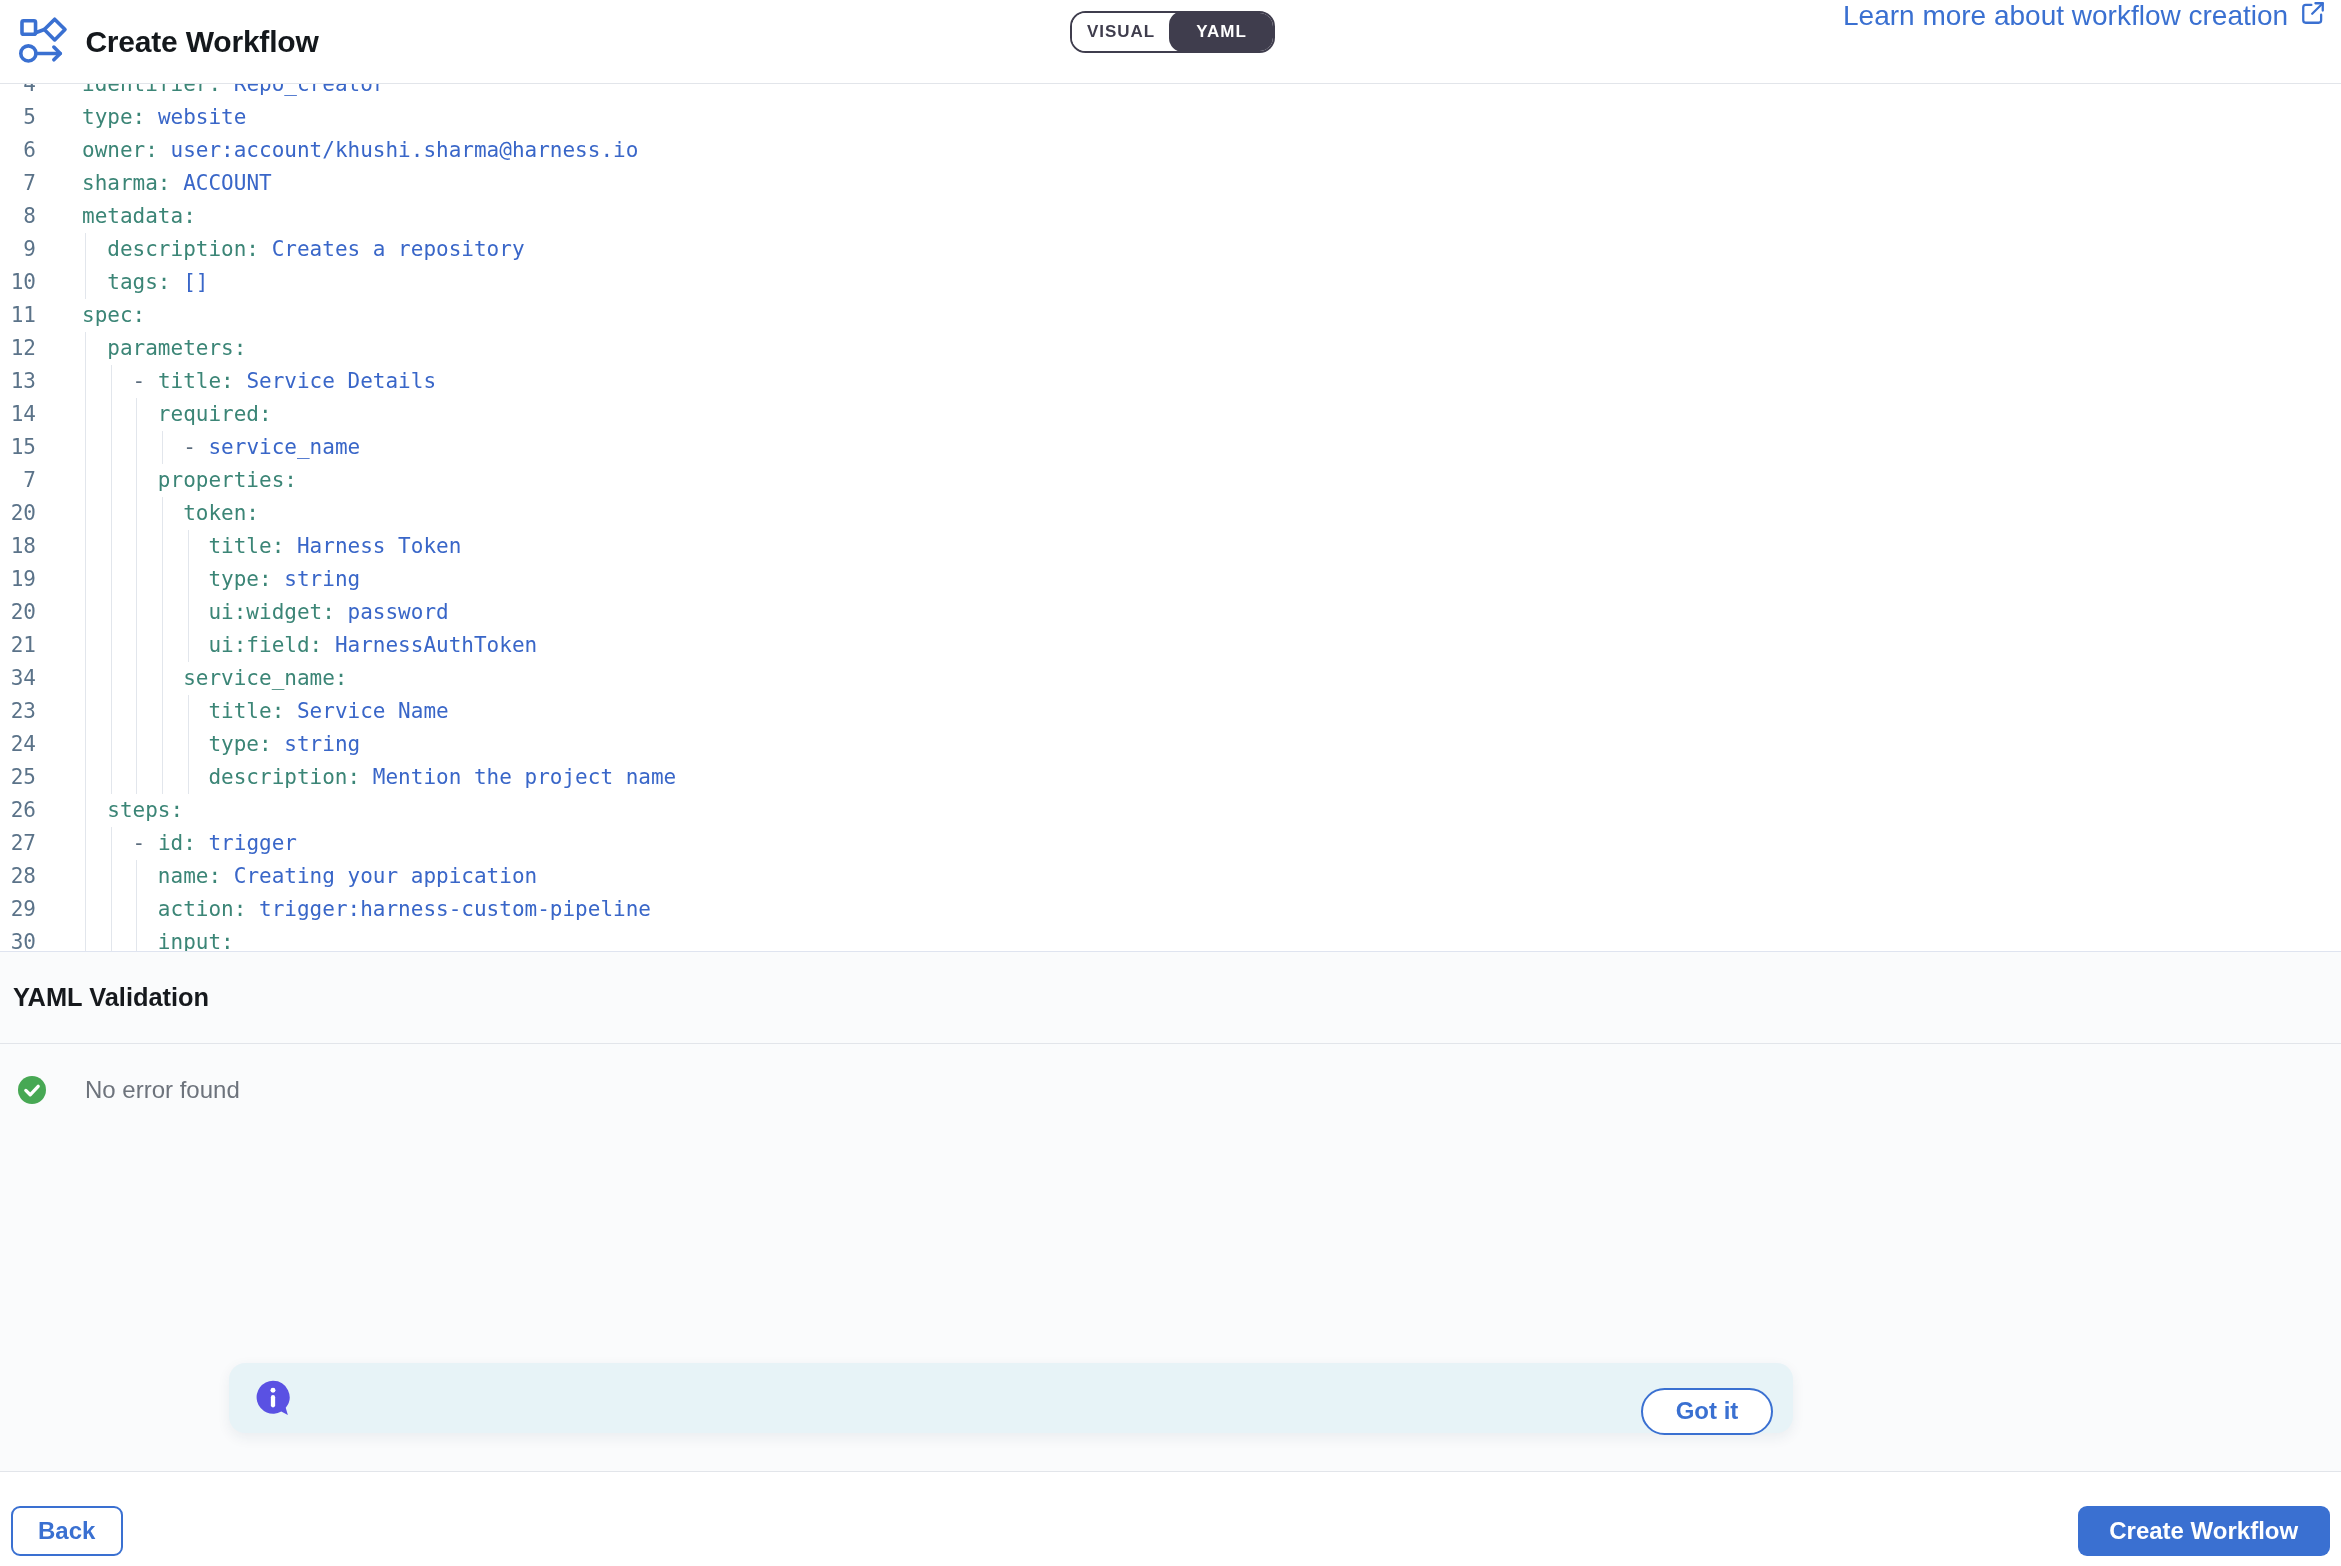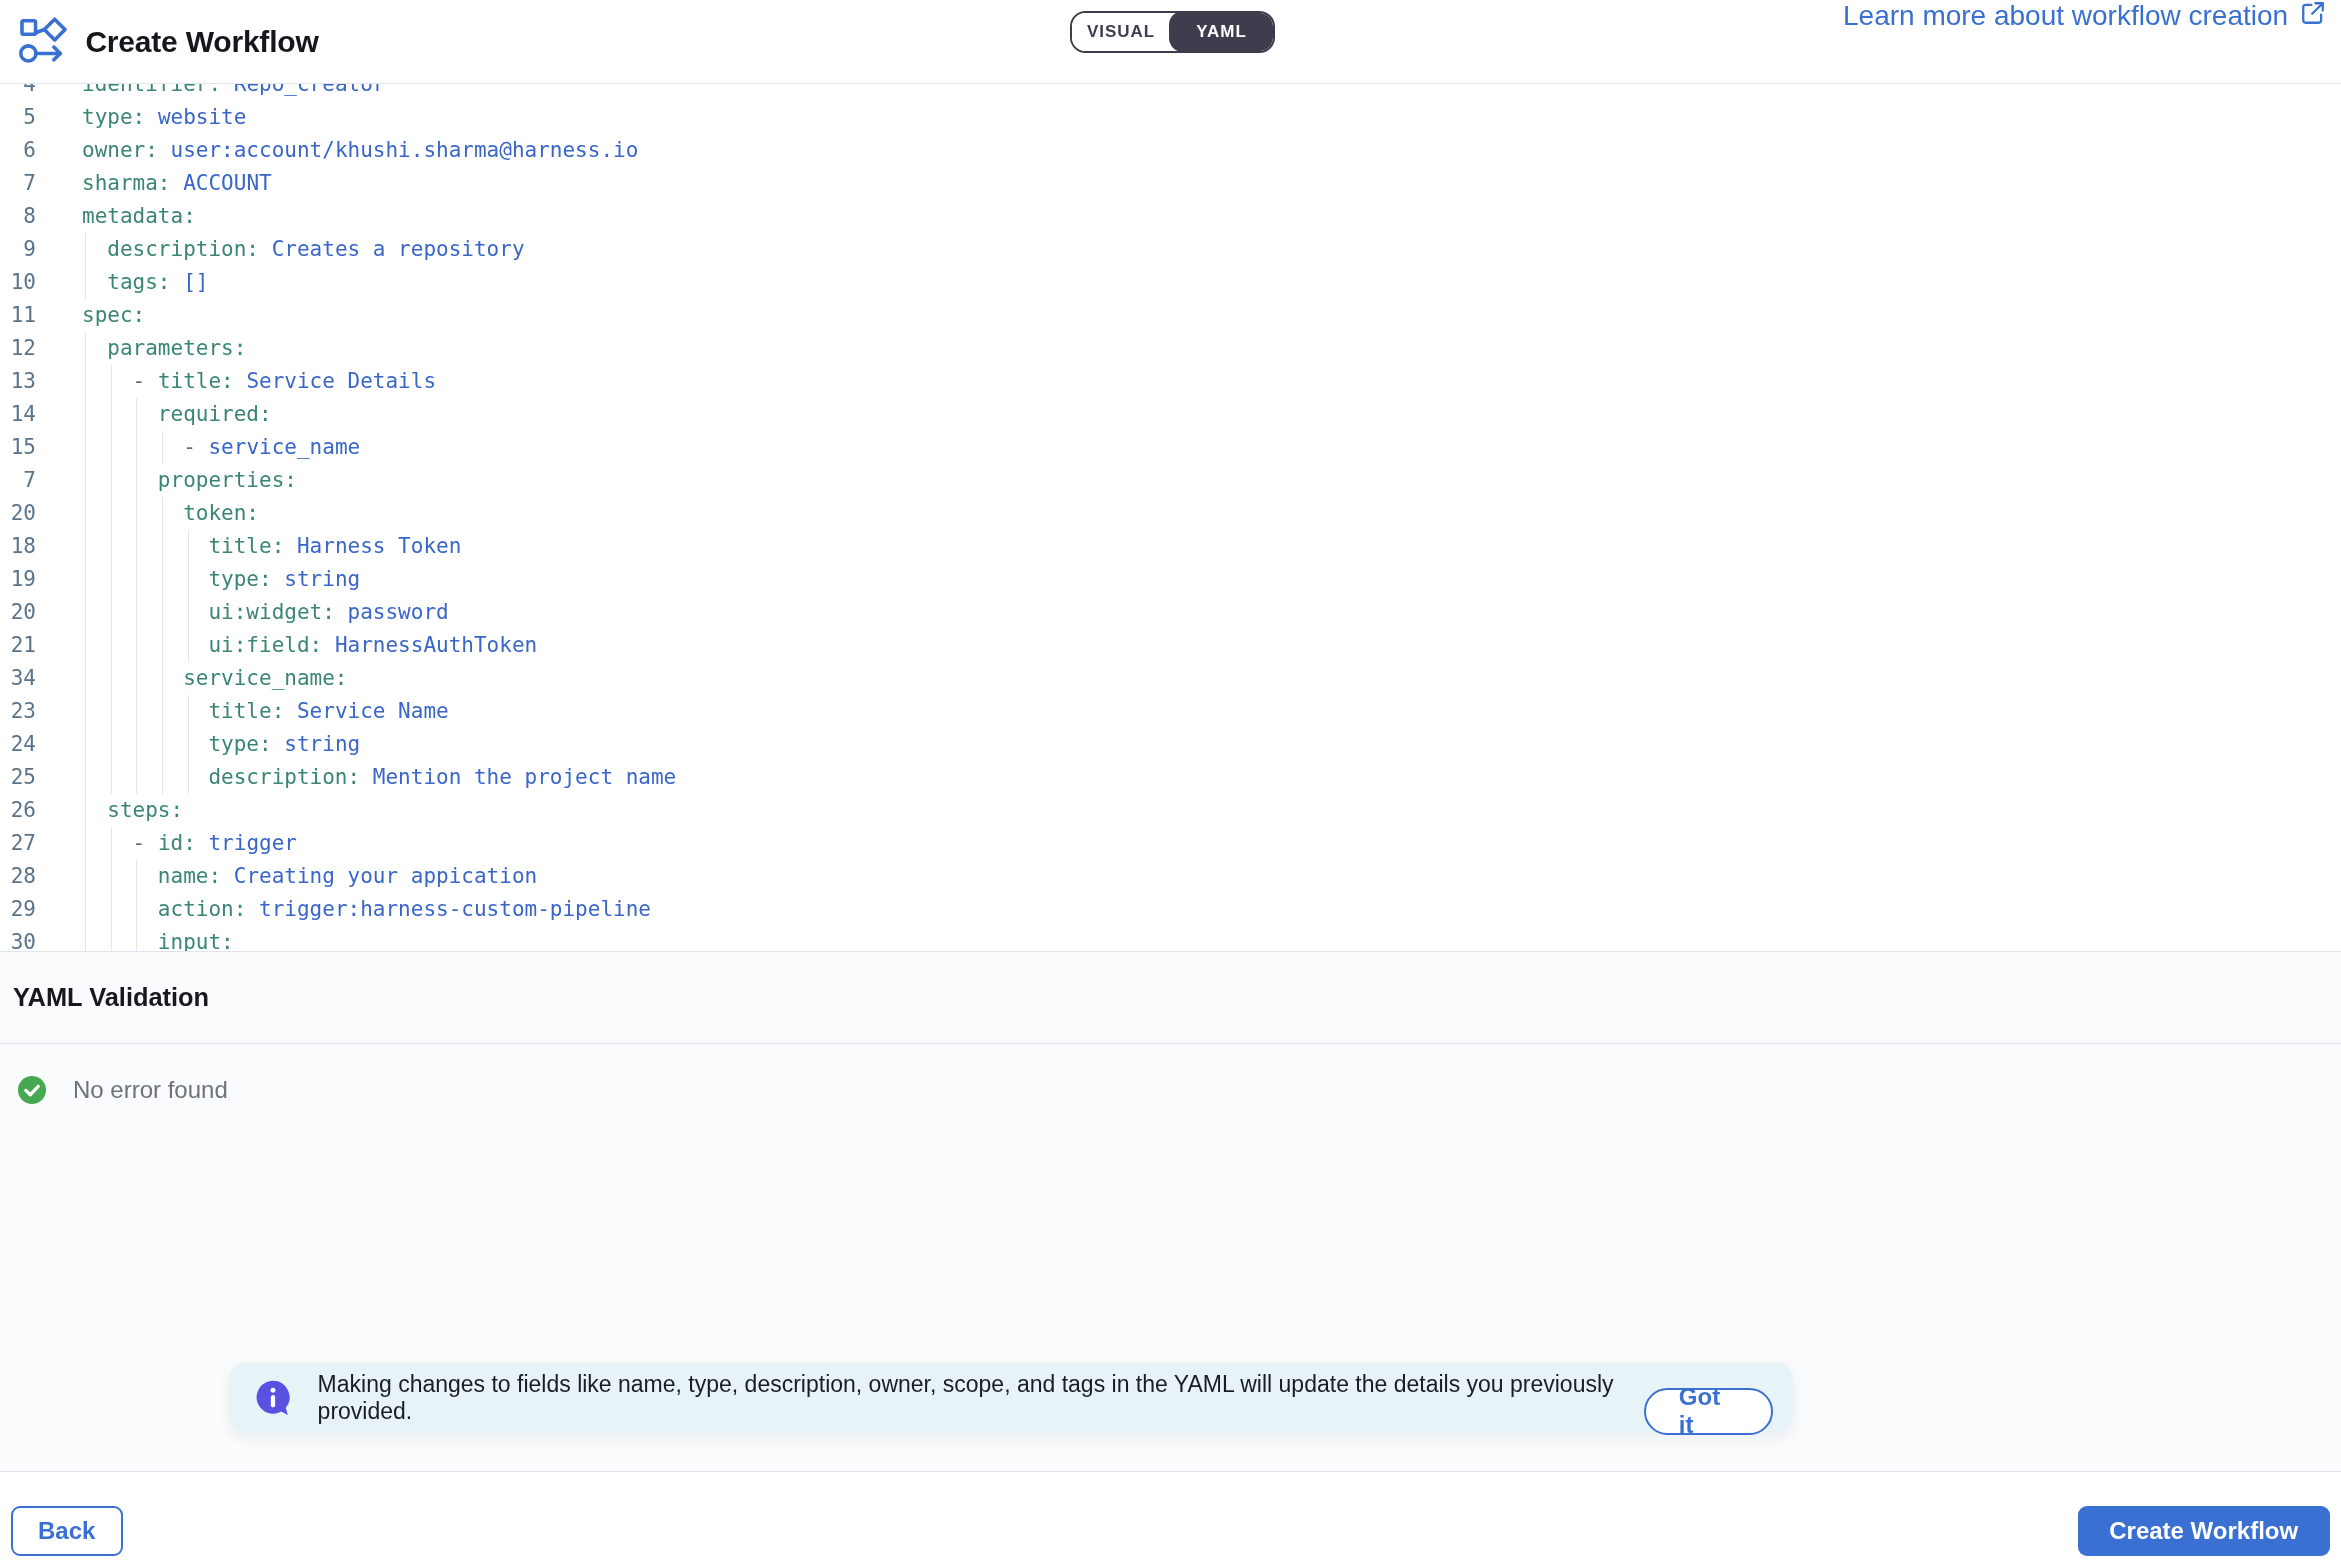--- a/index.html
+++ b/index.html
@@ -65,21 +65,21 @@
   .tok-d { color:var(--dash, #5a6b7c); }
 
   
   .vhead {
     position:absolute; top:952px; left:0; right:0; height:92px;
     background:#fafbfc; border-bottom:1.6px solid var(--border, #e2e5ea);
   }
   .vhead h2 { position:absolute; left:13px; top:31px; font-size:25.4px; font-weight:700; color:#16191d; }
   .vstatus {
     position:absolute; top:1073px; left:18px; height:33px;
-    display:flex; align-items:center; gap:27px;
+    display:flex; align-items:center; gap:39px;
   }
   .check-icon { width:28px; height:28px; display:block; }
   .vstatus span { font-size:24px; color:var(--text-gray, #6d737c); }
 
   
   .banner {
     position:absolute; left:229px; top:1363px; width:1564px; height:70px;
     background:var(--banner-bg, #e7f3f7); border-radius:16.4px;
     display:flex; align-items:center; padding:0 19.7px 0 24.6px;
     box-shadow:0 4.9px 13px rgba(30,50,80,0.07);
@@ -189,21 +189,20 @@
     </svg>
     <span>No error found</span>
   </div>
 
   <div class="banner">
     <svg class="bubble-icon" viewBox="0 0 46 46">
       <path d="M23 2 a20 20 0 1 0 10 37.4 l8 4.2 -2.6 -8.8 A20 20 0 0 0 23 2 Z" fill="#5a51e3"></path>
       <circle cx="23" cy="13.5" r="3" fill="#ffffff"></circle>
       <rect x="20.4" y="19.5" width="5.2" height="15" rx="2.6" fill="#ffffff"></rect>
     </svg>
-    <span class="msg">Making changes to fields like name, type, description, owner, scope, and tags in the YAML will update the details you previously provided.</span>
     <div class="gotit">Got it</div>
   </div>
 
   <div class="footer">
     <div class="btn-back">Back</div>
     <div class="btn-create">Create Workflow</div>
   </div>
 
 </div>
 

